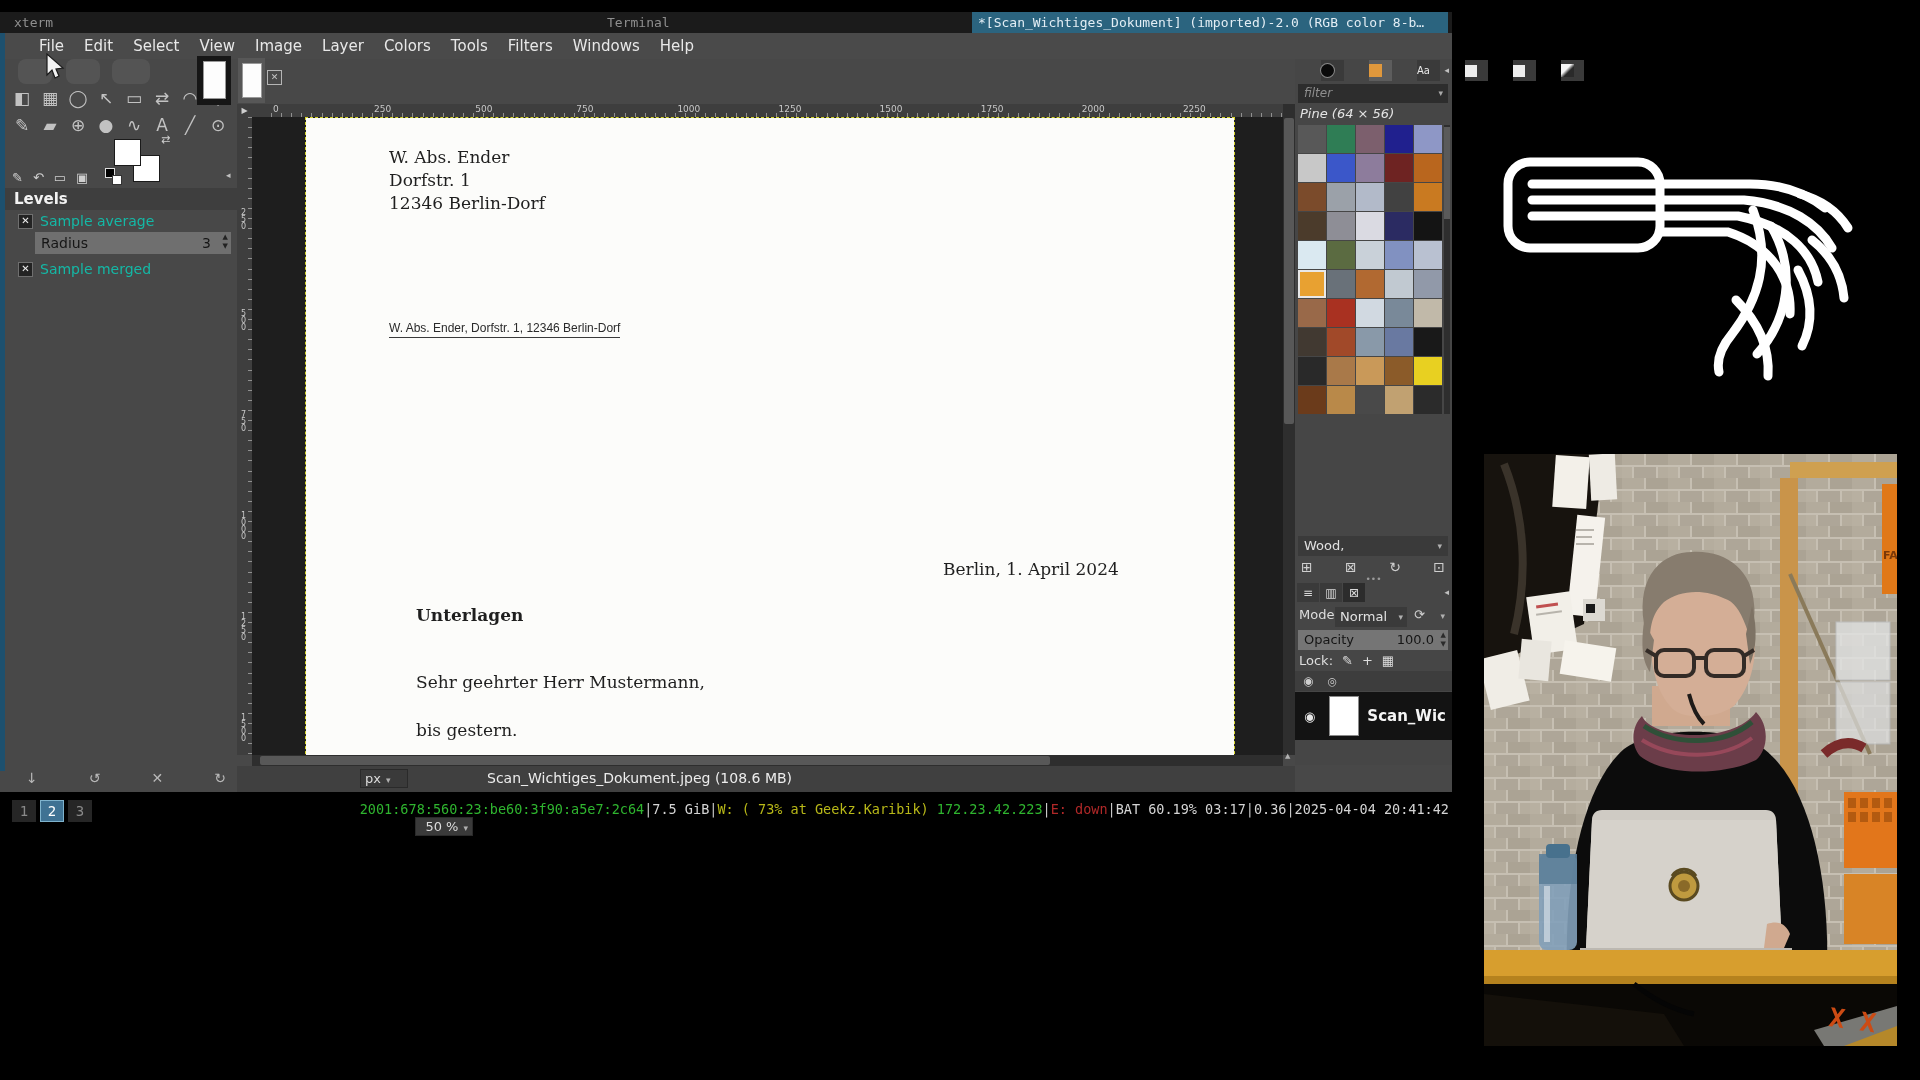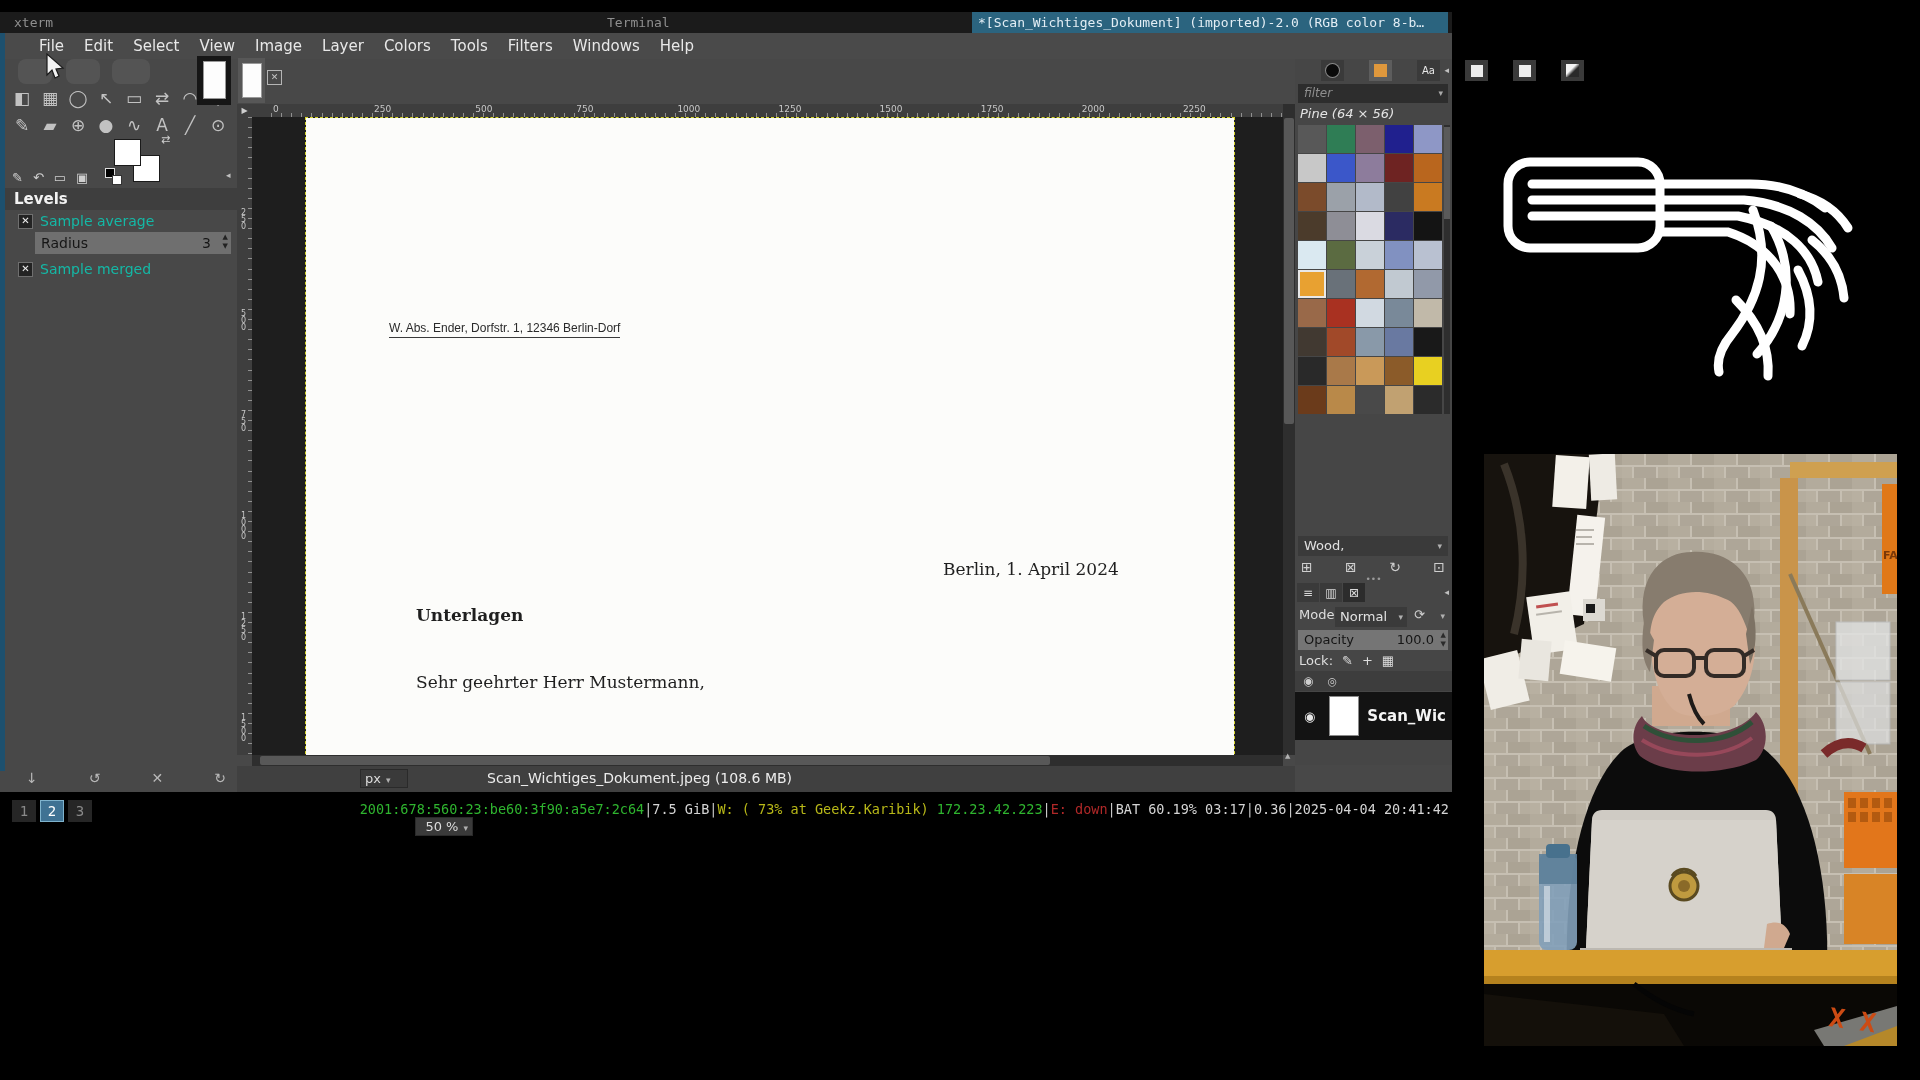--- a/index.html
+++ b/index.html
@@ -66,21 +66,21 @@
   
   .statusbar{left:237px;top:766px;width:1058px;height:26px;background:#404040;text-decoration:underline;}
   .combo{position:absolute;top:3px;height:19px;background:#3a3a3a;border:1px solid #2a2a2a;
          color:#dcdcdc;font-size:13px;line-height:18px;padding:0 4px;box-sizing:border-box;}
   .combo .chev{color:#b0b0b0;font-size:9px;margin-left:5px;}
   .fname{position:absolute;left:250px;top:4px;font-size:14px;color:#ececec;text-align:center;}
 
   
   .rdock{left:1295px;top:59px;width:157px;height:706px;background:#464646;}
   .rtabs{position:absolute;left:2px;top:1px;display:flex;gap:1px;}
-  .rtab{width:23px;height:21px;background:#3a3a3a;display:flex;align-items:center;justify-content:center;margin-left:24px;}
+  .rtab{width:23px;height:21px;background:#3a3a3a;display:flex;align-items:center;justify-content:flex-start;margin-left:24px;}
   .rtab.active{background:#5d5d5d;}
   .tcircle{width:13px;height:13px;border-radius:50%;background:#0a0a0a;box-shadow:0 0 0 1px #888;}
   .tsworange{width:13px;height:13px;background:#e0983c;}
   .tswwhite{width:12px;height:12px;background:#ededed;}
   .tswgrad{width:13px;height:13px;background:linear-gradient(135deg,#f5f5f5 40%,#2a2a2a 60%);}
   .ttext{font-size:10px;color:#e8e8e8;}
   .collapse{position:absolute;right:3px;font-size:9px;color:#c0c0c0;}
   .filterbox{position:absolute;left:3px;top:25px;width:150px;height:19px;background:#2d2d2d;
      color:#8f8f8f;font-style:italic;font-size:12px;line-height:19px;padding-left:6px;box-sizing:border-box;}
   .patname{position:absolute;left:5px;top:47px;font-size:13px;font-style:italic;color:#e4e4e4;}
@@ -226,25 +226,31 @@
       <span class="vrl" style="top: 91px;">250</span>
       <span class="vrl" style="top: 192px;">500</span>
       <span class="vrl" style="top: 293px;">750</span>
       <span class="vrl" style="top: 394px;">1000</span>
       <span class="vrl" style="top: 495px;">1250</span>
       <span class="vrl" style="top: 596px;">1500</span>
     </div>
 
   <div class="abs viewport">
     <div class="page">
+      <div class="serif nowrap" style="position:absolute;left:83px;top:28px;" id="senderblock">
+          <div>W. Abs. Ender</div>
+          <div>Dorfstr. 1</div>
+          <div>12346 Berlin-Dorf</div>
+        </div>
       <div class="nowrap" style="position:absolute;left:83px;top:203px;font-family:'Liberation Sans',sans-serif;font-size:12px;color:#2a2a2a;border-bottom:1px solid #3a3a3a;padding-bottom:2px;">W. Abs. Ender, Dorfstr. 1, 12346 Berlin-Dorf</div>
       <div class="serif nowrap" style="position:absolute;left:637px;top:440px;">Berlin, 1. April 2024</div>
       <div class="serif nowrap" style="position:absolute;left:110px;top:486px;font-weight:bold;">Unterlagen</div>
       <div class="serif nowrap" style="position:absolute;left:110px;top:553px;">Sehr geehrter Herr Mustermann,</div>
       <div class="serif nowrap" style="position:absolute;left:110px;top:601px;" id="letterbody">
+          <div>bis gestern.</div>
         </div>
     </div>
   </div>
   <div class="abs vscroll">
     <div class="vthumb" style="top:14px;height:306px;"></div>
   </div>
   <div class="abs hscroll">
     <div class="hthumb" style="left:8px;width:790px;"></div>
   </div>
   <div class="abs" style="left:1285px;top:752px;font-size:7px;color:#b0b0b0;">▲</div>

